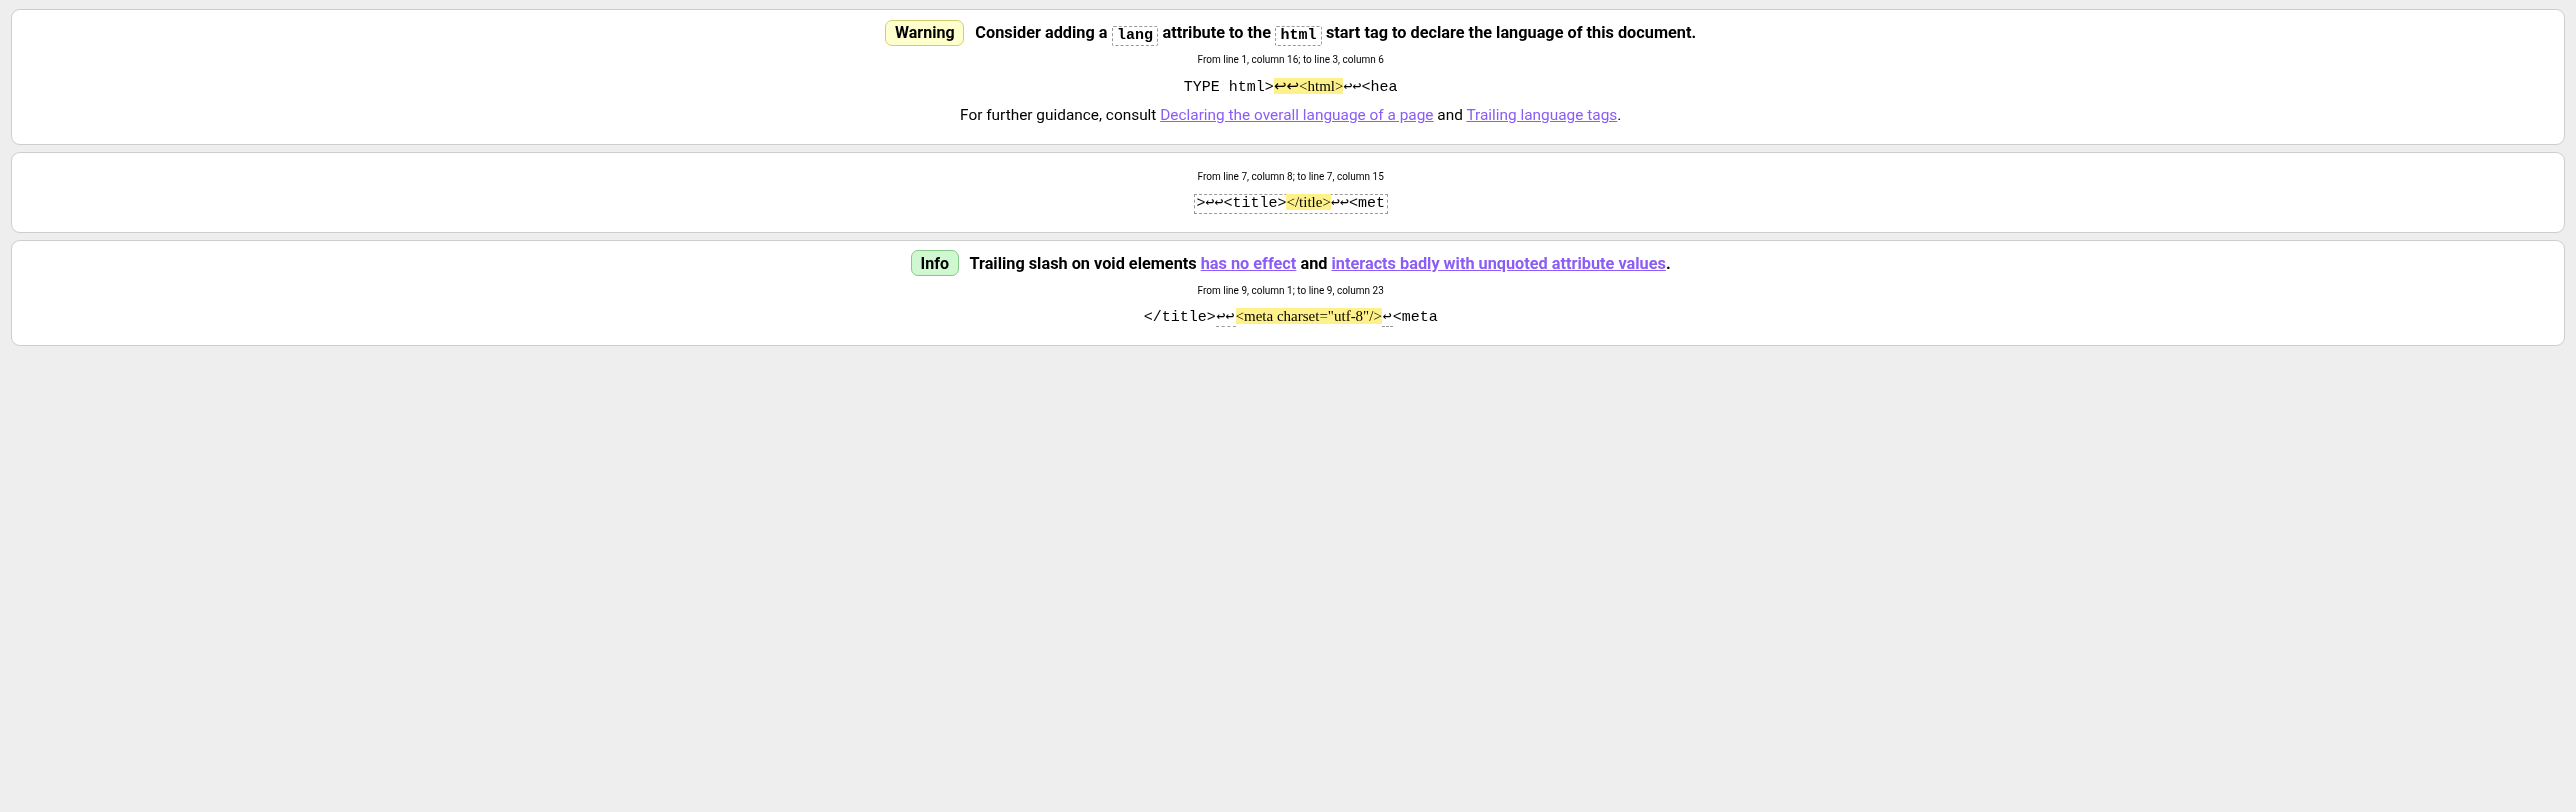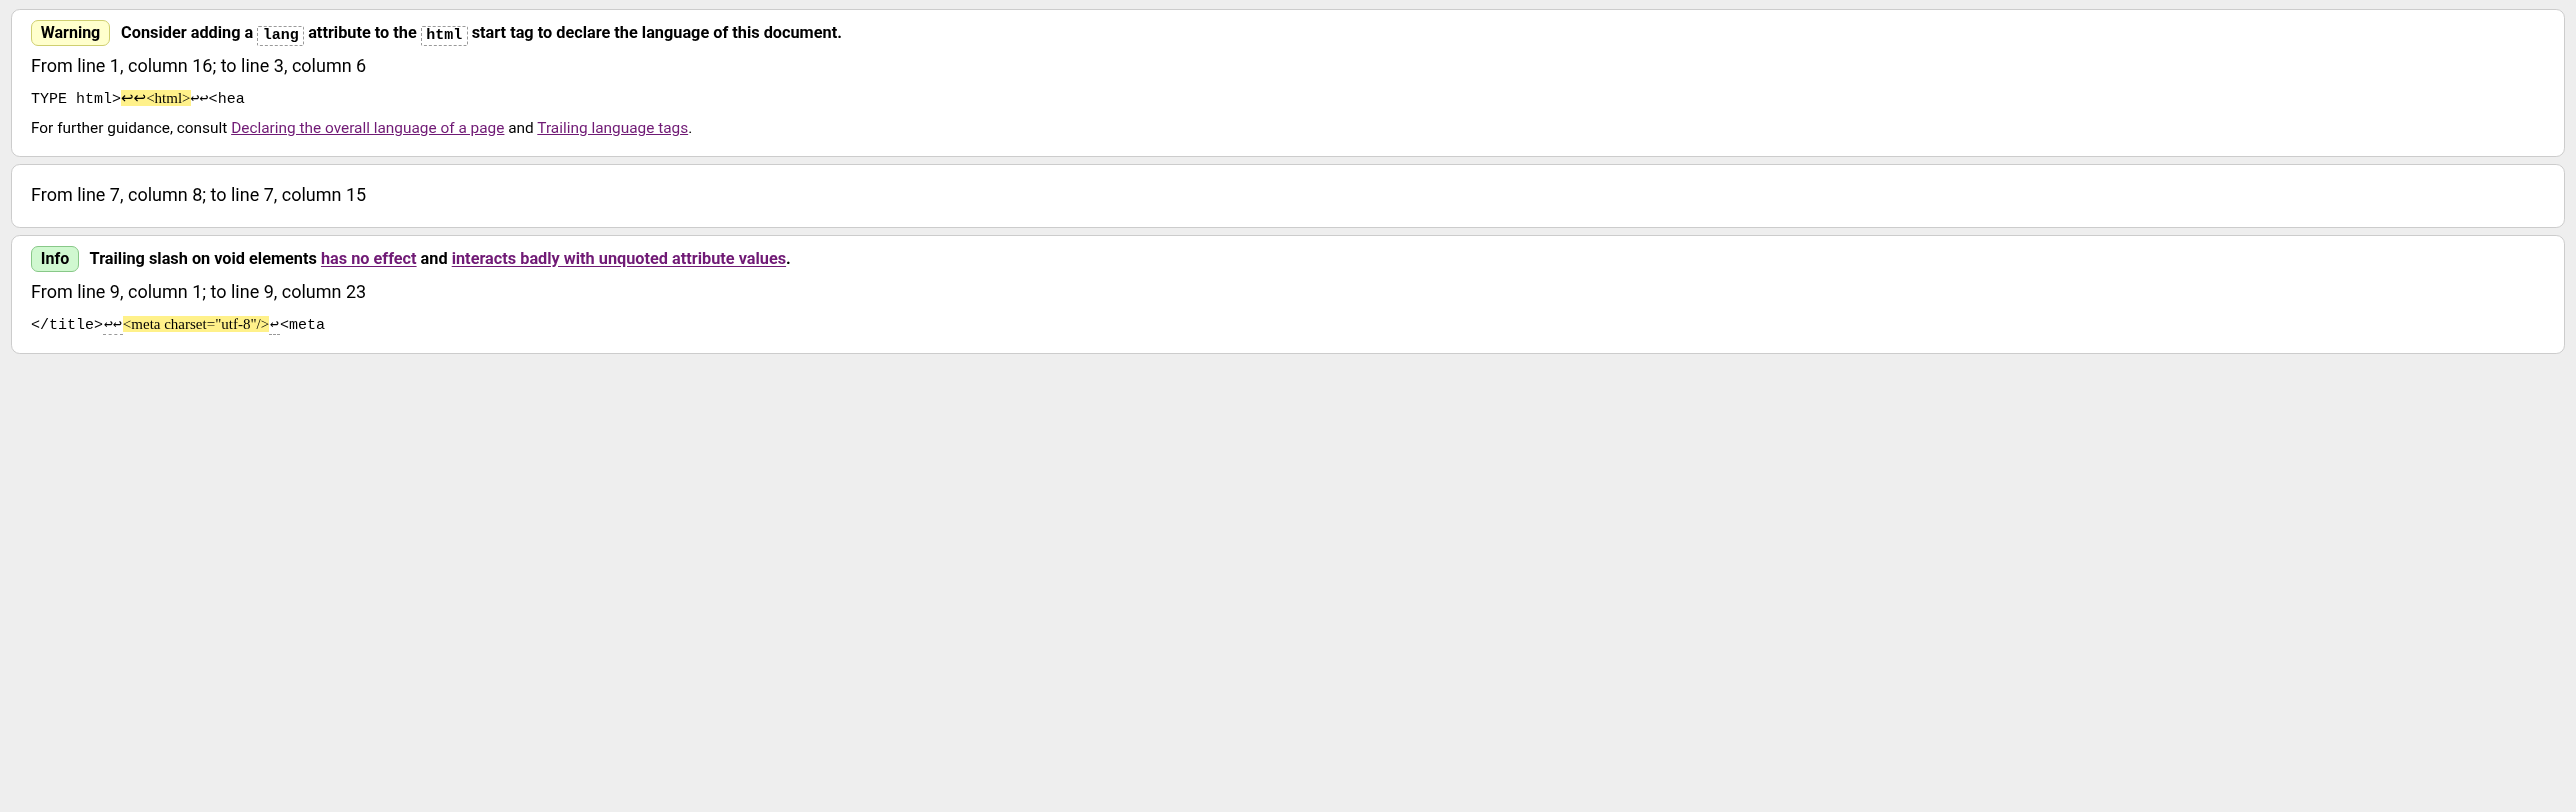--- a/index.html
+++ b/index.html
@@ -9,20 +9,21 @@
     background: #eeeeee;
     font-family: -apple-system, BlinkMacSystemFont, "Segoe UI", Roboto, Helvetica, Arial, sans-serif;
     font-size: 15.4px;
     color: #000;
   }
   ol.messages {
     list-style: none;
     margin: 0;
     padding: 0;
     counter-reset: item 0;
+    text-align: center;
   }
   ol.messages > li {
     counter-increment: item;
     background: #ffffff;
     border: 0.9px solid #cccccc;
     border-radius: 8.8px;
     padding: 10.6px 14px 10.6px 19.4px;
     margin: 7px 8.8px 7px 8.8px;
     position: relative;
     line-height: 1.55;
@@ -51,21 +52,21 @@
     font-size: 15px;
     border: 0.9px dashed #999;
     border-radius: 1.8px;
     padding: 0px 4.4px 0.9px 4.4px;
     background: #ffffff;
     white-space: nowrap;
   }
   .location {
     font-weight: 400;
     margin: 5.3px 0 7px 0;
-    font-size: 18px;
+    font-size: 10px;
   }
   .extract {
     font-family: ui-monospace, Menlo, Consolas, "Courier New", monospace;
     font-size: 15px;
     margin: 3.5px 0 5.3px 0;
     white-space: nowrap;
   }
   .extract .boxed {
     border: 0.9px dashed #999;
     padding: 0px 1.8px 0.9px 1.8px;
@@ -73,21 +74,21 @@
   .hl {
     background: #fff18a;
     font-family: Liberation Serif, serif;
   }
   .nl {
     
     border-bottom: 0.9px dashed #999;
     padding: 0 0.9px;
   }
   a {
-    color: #701a75;
+    color: #8b5cf6;
     text-decoration: underline;
   }
   .para { margin: 5.3px 0; }
 </style>
 </head>
 <body>
 
 <ol class="messages">
 
   <li>
@@ -96,20 +97,21 @@
     </div>
     <div class="location">From line 1, column 16; to line 3, column 6</div>
     <div class="extract"><span>TYPE html&gt;</span><span class="hl">↩↩&lt;html&gt;</span><span>↩↩&lt;hea</span></div>
     <div class="para">
       <span>For further guidance, consult </span><a href="#">Declaring the overall language of a page</a><span> and </span><a href="#">Trailing language tags</a><span>.</span>
     </div>
   </li>
 
   <li>
     <div class="location">From line 7, column 8; to line 7, column 15</div>
+    <div class="extract"><span class="boxed"><span>&gt;↩↩&lt;title&gt;</span><span class="hl">&lt;/title&gt;</span><span>↩↩&lt;met</span></span></div>
   </li>
 
   <li>
     <div class="heading">
       <span class="badge badge-info">Info</span><span> Trailing slash on void elements </span><a href="#">has no effect</a><span> and </span><a href="#">interacts badly with unquoted attribute values</a><span>.</span>
     </div>
     <div class="location">From line 9, column 1; to line 9, column 23</div>
     <div class="extract"><span>&lt;/title&gt;</span><span class="nl">↩↩</span><span class="hl">&lt;meta charset="utf-8"/&gt;</span><span class="nl">↩</span><span>&lt;meta</span></div>
   </li>
 

